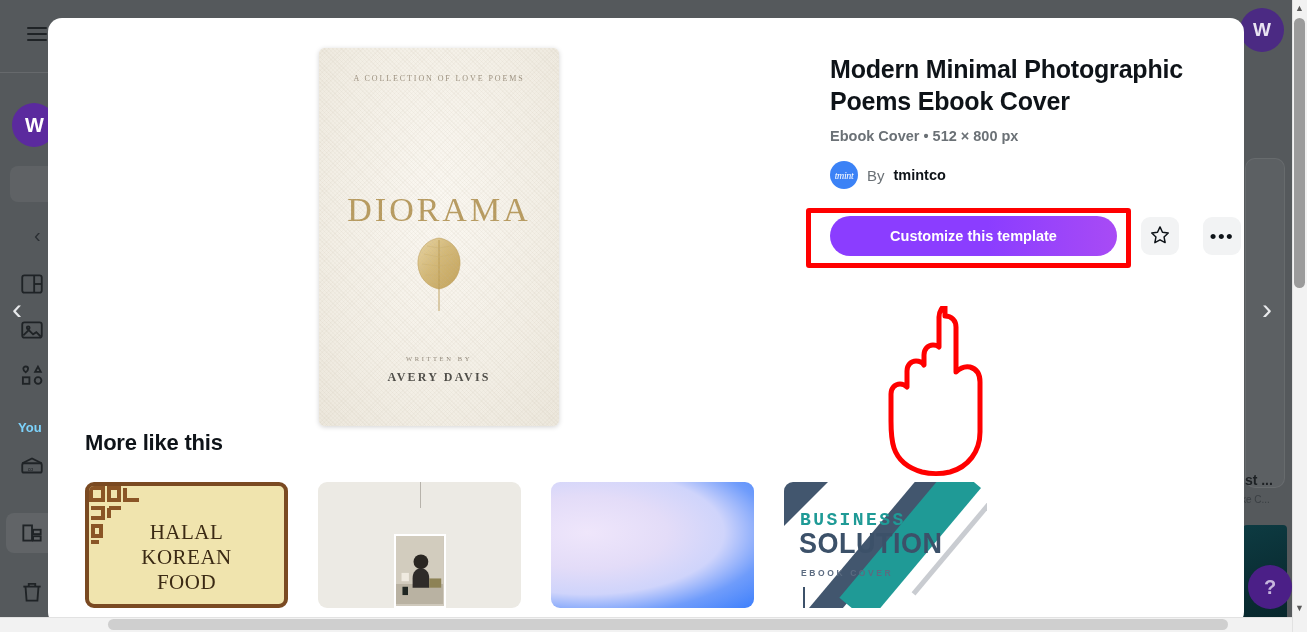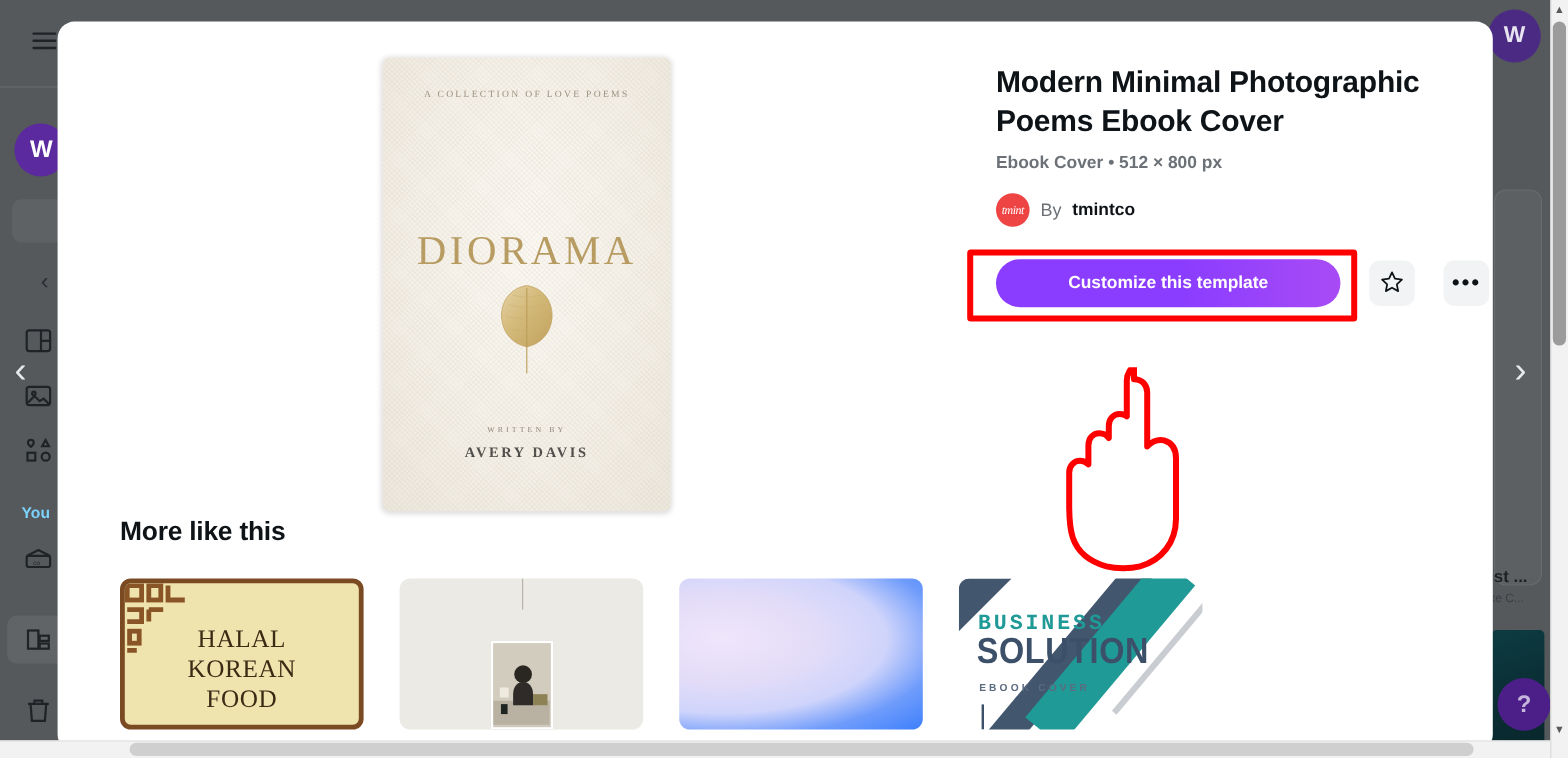--- a/index.html
+++ b/index.html
@@ -218,21 +218,21 @@
   .info-meta {
     margin-top: 11px;
     font-size: 14.5px; color: #6b7176; font-weight: bold;
   }
   .info-author-row {
     margin-top: 17px;
     display: flex; align-items: center; gap: 9px;
   }
   .author-avatar {
     width: 28px; height: 28px; border-radius: 50%;
-    background: #ef4444;
+    background: #3b82f6;
     display: flex; align-items: center; justify-content: center;
     color: #ffffff;
     font-family: "Liberation Serif", serif;
     font-style: italic; font-size: 10px; letter-spacing: -0.4px;
     overflow: hidden;
   }
   .author-by { font-size: 15px; color: #6b7176; }
   .author-name { font-size: 14.5px; color: #0e1318; font-weight: 600; }
 
   
@@ -270,21 +270,21 @@
 
   
   .hand-cursor {
     position: absolute; left: 840px; top: 288px;
     width: 104px; height: 172px;
     pointer-events: none;
   }
 
   
   .more-section {
-    position: absolute; left: 16px; top: 412px; width: 988px;
+    position: absolute; left: 1px; top: 412px; width: 988px;
   }
   .more-title {
     margin-left: 36px;
     font-size: 22px; font-weight: 700; color: #0e1318;
     letter-spacing: -0.2px;
   }
   .more-row {
     margin-top: 26px;
     display: flex; gap: 30px;
     padding-left: 36px;

